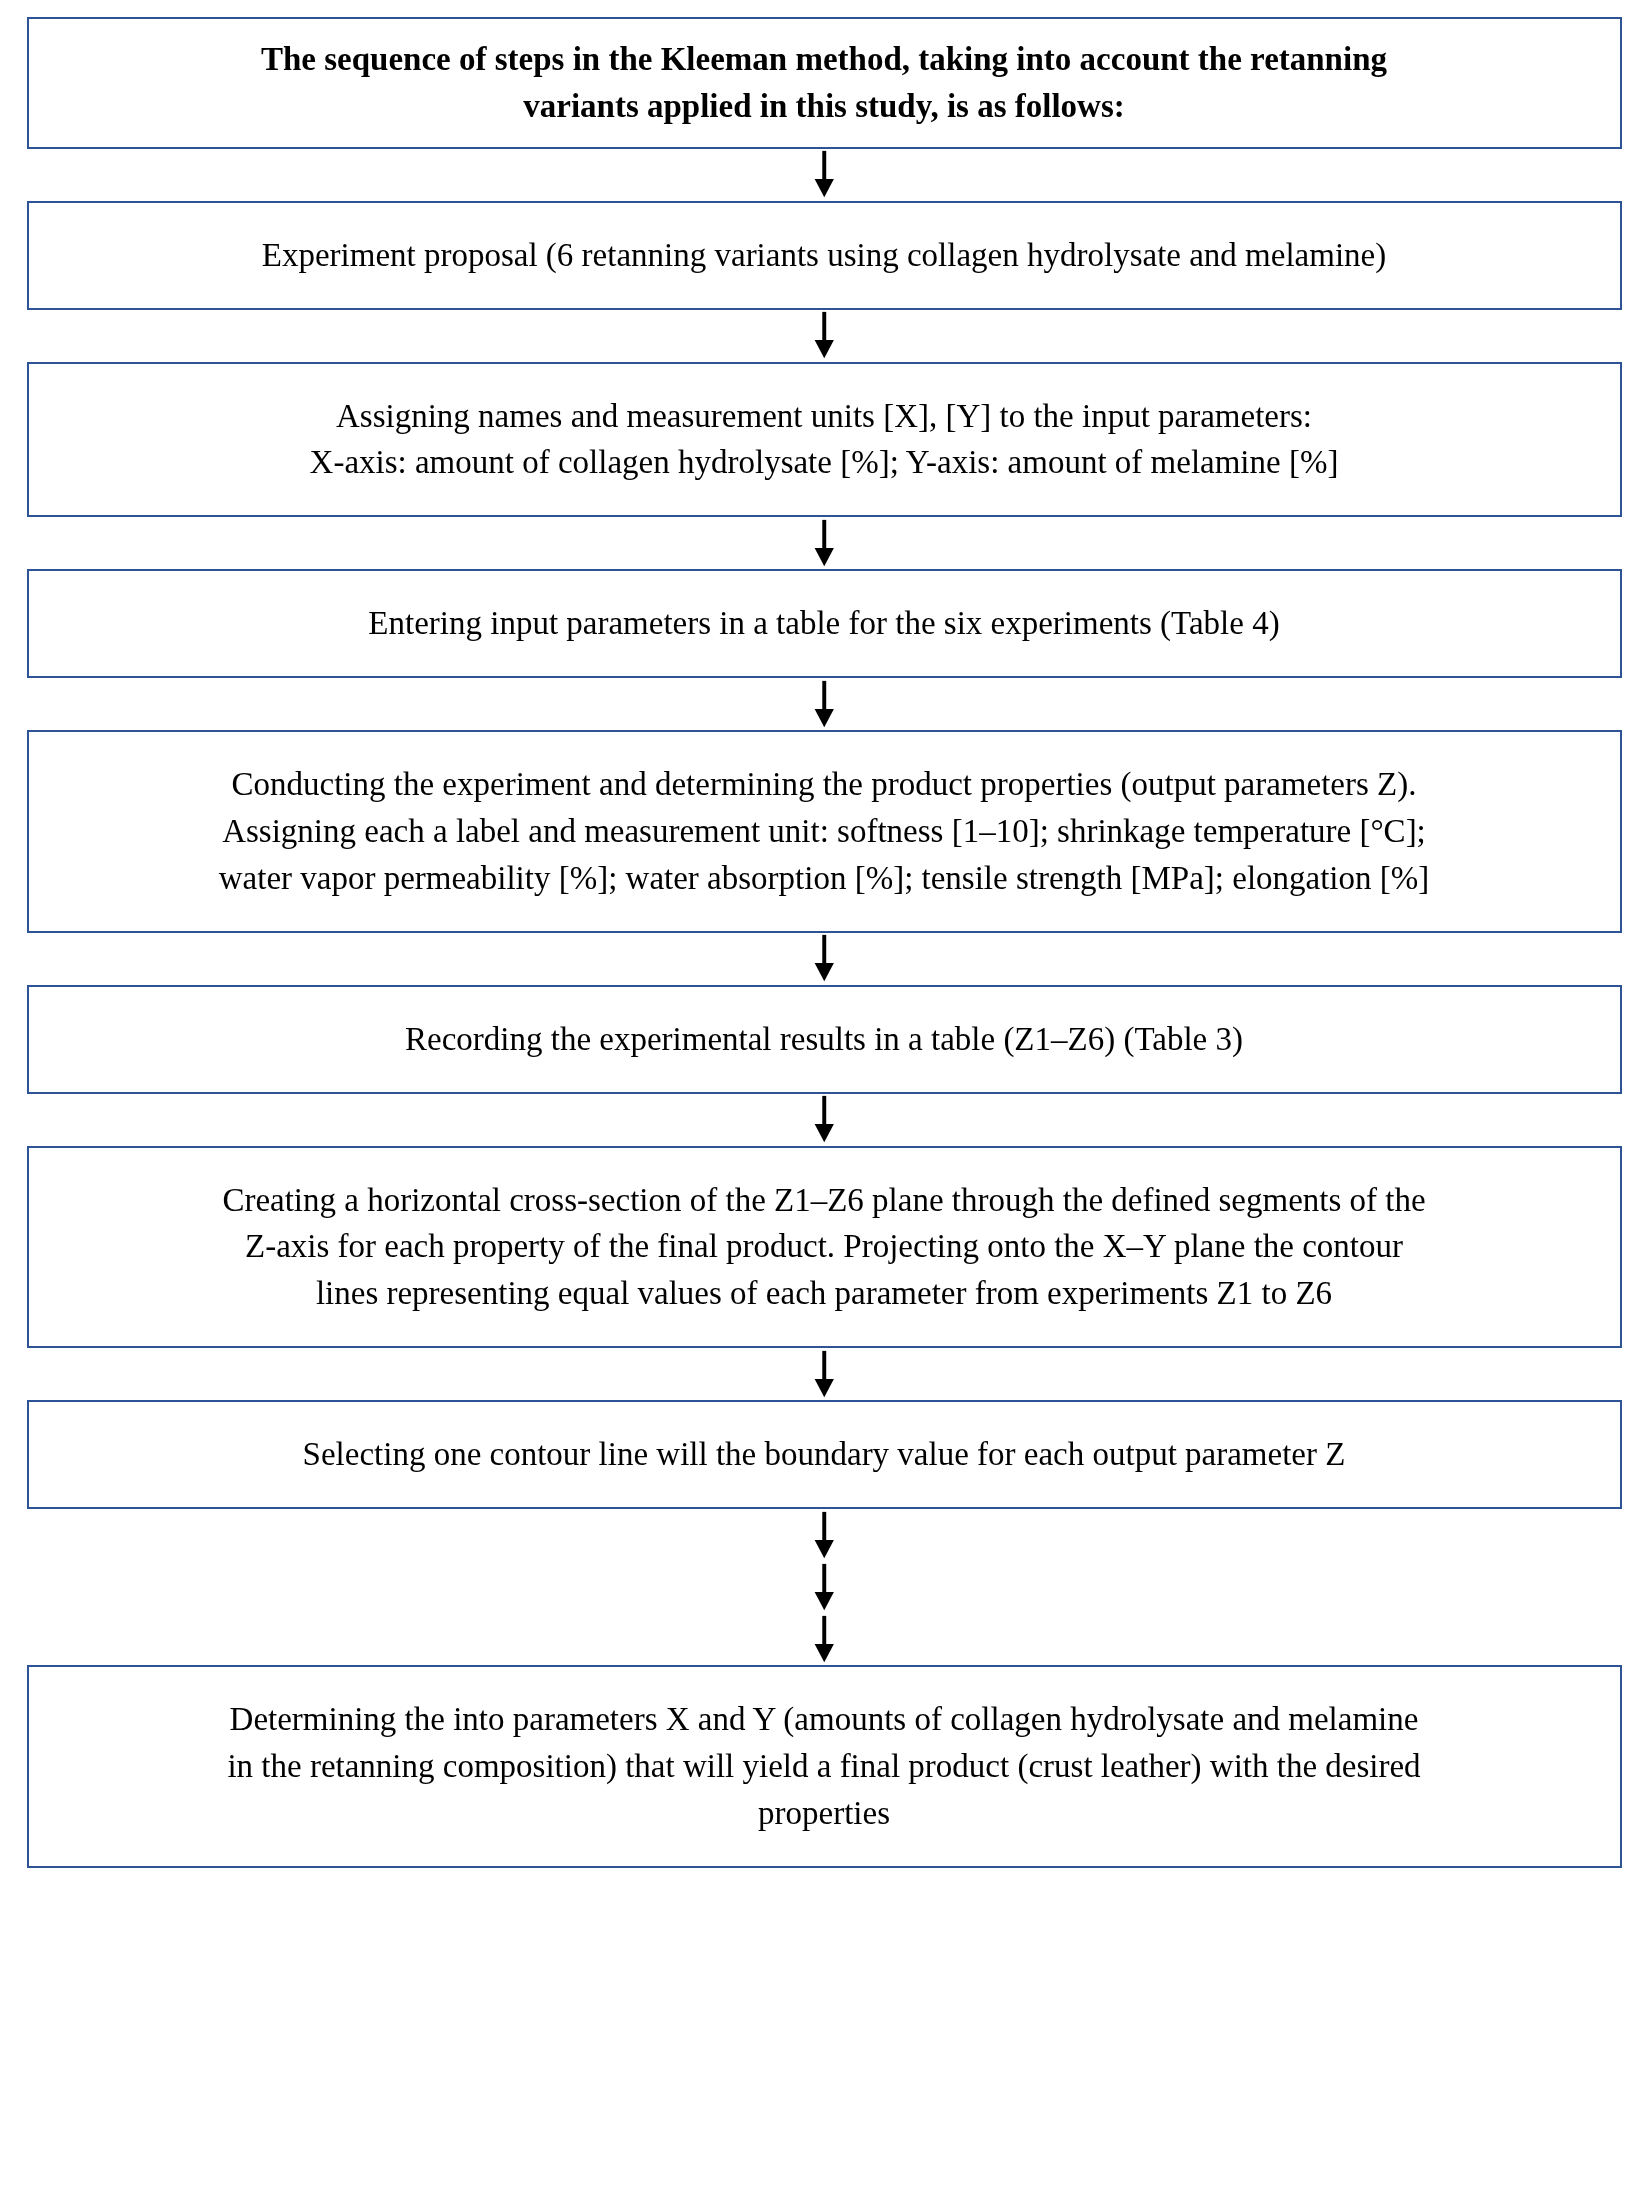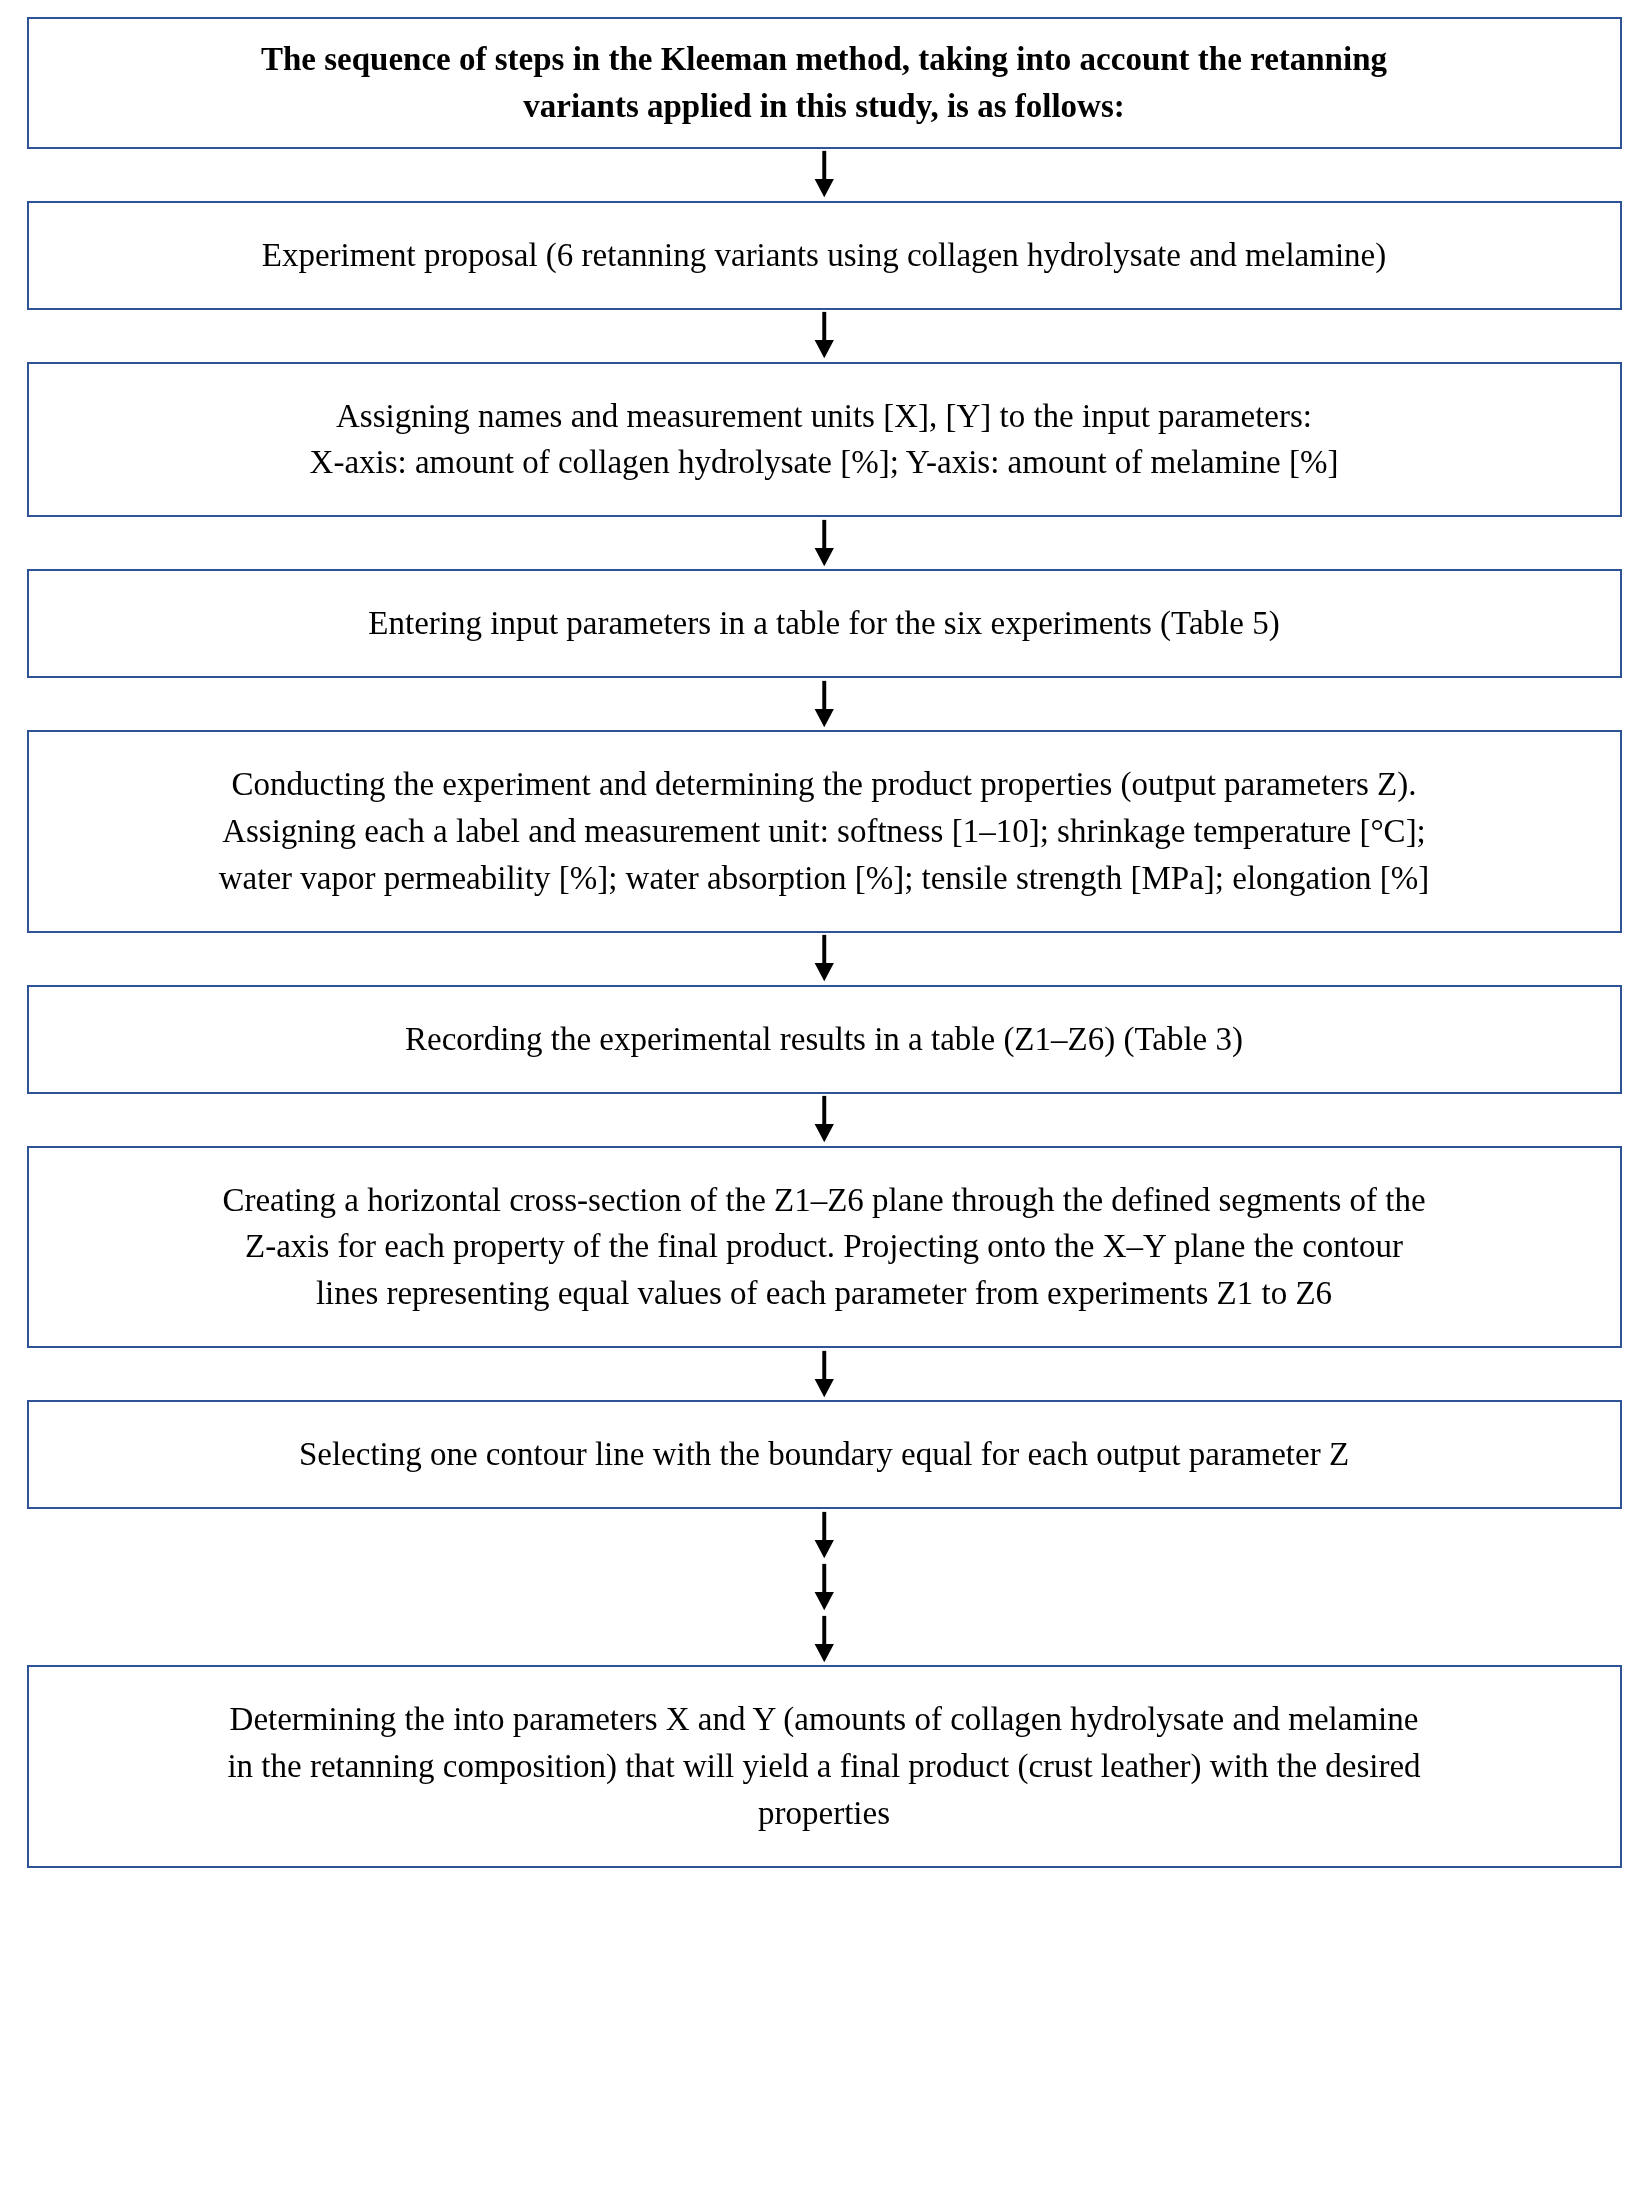--- a/index.html
+++ b/index.html
@@ -79,21 +79,21 @@
       <span class="txt">Assigning names and measurement units [X], [Y] to the input parameters:
 X-axis: amount of collagen hydrolysate [%]; Y-axis: amount of melamine [%]</span>
     </div>
     <div class="arrow">
       <svg width="26.5" height="49" viewBox="0 0 60 112">
         <line x1="30" y1="2" x2="30" y2="78" stroke="#000000" stroke-width="9"></line>
         <polygon points="30,108 8,66 52,66" fill="#000000"></polygon>
       </svg>
     </div>
     <div class="node">
-      <span class="txt">Entering input parameters in a table for the six experiments (Table 5)</span>
+      <span class="txt">Entering input parameters in a table for the six experiments (Table 4)</span>
     </div>
     <div class="arrow">
       <svg width="26.5" height="49" viewBox="0 0 60 112">
         <line x1="30" y1="2" x2="30" y2="78" stroke="#000000" stroke-width="9"></line>
         <polygon points="30,108 8,66 52,66" fill="#000000"></polygon>
       </svg>
     </div>
     <div class="node">
       <span class="txt">Conducting the experiment and determining the product properties (output parameters Z).
 Assigning each a label and measurement unit: softness [1–10]; shrinkage temperature [°C];
@@ -119,21 +119,21 @@
 Z-axis for each property of the final product. Projecting onto the X–Y plane the contour
 lines representing equal values of each parameter from experiments Z1 to Z6</span>
     </div>
     <div class="arrow">
       <svg width="26.5" height="49" viewBox="0 0 60 112">
         <line x1="30" y1="2" x2="30" y2="78" stroke="#000000" stroke-width="9"></line>
         <polygon points="30,108 8,66 52,66" fill="#000000"></polygon>
       </svg>
     </div>
     <div class="node">
-      <span class="txt">Selecting one contour line with the boundary equal for each output parameter Z</span>
+      <span class="txt">Selecting one contour line will the boundary value for each output parameter Z</span>
     </div>
     <div class="arrow">
       <svg width="26.5" height="49" viewBox="0 0 60 112">
         <line x1="30" y1="2" x2="30" y2="78" stroke="#000000" stroke-width="9"></line>
         <polygon points="30,108 8,66 52,66" fill="#000000"></polygon>
       </svg>
     </div>
     <div class="arrow">
       <svg width="26.5" height="49" viewBox="0 0 60 112">
         <line x1="30" y1="2" x2="30" y2="78" stroke="#000000" stroke-width="9"></line>

